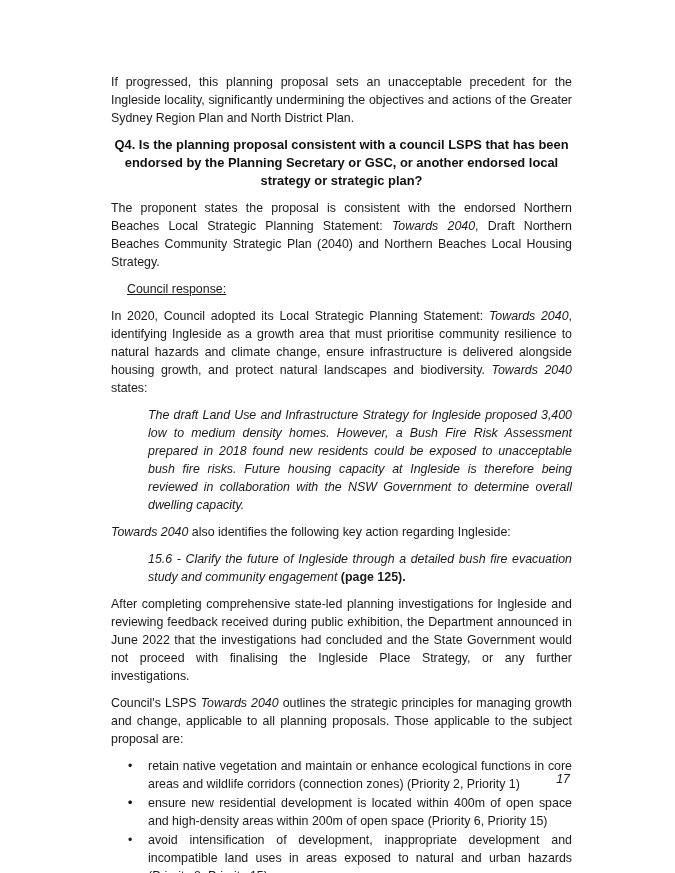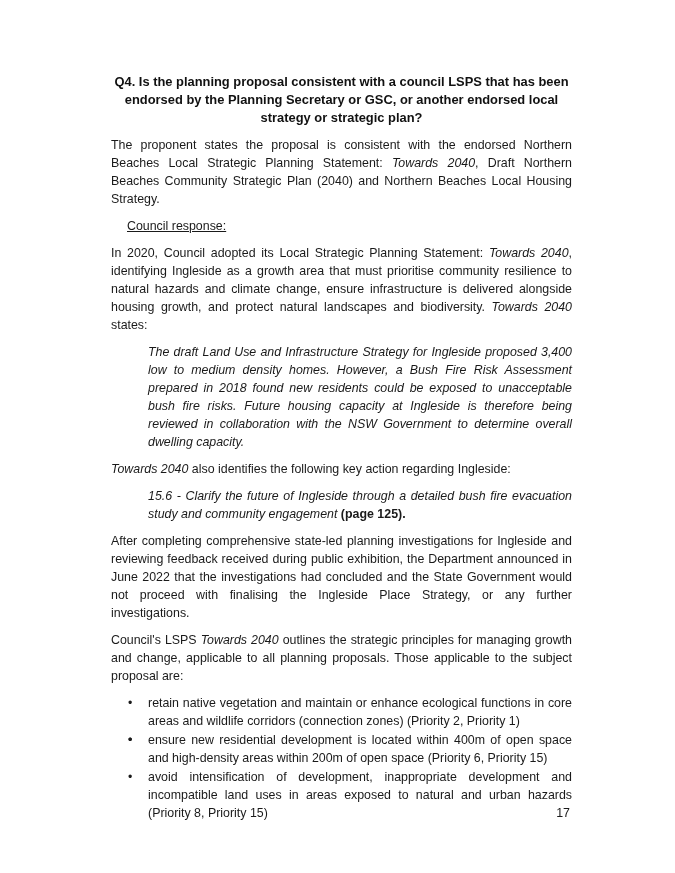--- a/index.html
+++ b/index.html
@@ -13,28 +13,29 @@
   .mb { margin-bottom: 9px; }
   .heading { font-weight: bold; font-size: 12.9px; line-height: 18px; margin-bottom: 9px; text-align: center; color: #111; }
   .underline { text-decoration: underline; margin-left: 16px; }
   .quote { margin-left: 37px; font-style: italic; margin-bottom: 9px; }
   em { font-style: italic; }
   .norm { font-style: normal; font-weight: bold; }
   ul { margin: 0; padding: 0; list-style: none; }
   li { position: relative; padding-left: 37px; text-align: justify; margin-bottom: 1px; }
   li .bullet { position: absolute; left: 17px; top: 0; }
   .pagenum {
-    position: absolute; right: 105px; top: 806px;
-    font-family: "Liberation Sans", sans-serif; font-size: 12.4px; color: #1a1a1a;
+    position: absolute; right: 105px; top: 772px;
+    font-family: "Liberation Sans", sans-serif; font-size: 12.4px; color: #1a1a1a; font-style: italic;
   }
 </style>
 </head>
 <body>
 
 <div class="page">
+  <p class="mb">If progressed, this planning proposal sets an unacceptable precedent for the Ingleside locality, significantly undermining the objectives and actions of the Greater Sydney Region Plan and North District Plan.</p>
 
   <p class="heading">Q4. Is the planning proposal consistent with a council LSPS that has been endorsed by the Planning Secretary or GSC, or another endorsed local strategy or strategic plan?</p>
 
   <p class="mb"><span>The proponent states the proposal is consistent with the endorsed Northern Beaches Local Strategic Planning Statement: </span><em>Towards 2040</em><span>, Draft Northern Beaches Community Strategic Plan (2040) and Northern Beaches Local Housing Strategy.</span></p>
 
   <p class="mb underline">Council response:</p>
 
   <p class="mb"><span>In 2020, Council adopted its Local Strategic Planning Statement: </span><em>Towards 2040</em><span>, identifying Ingleside as a growth area that must prioritise community resilience to natural hazards and climate change, ensure infrastructure is delivered alongside housing growth, and protect natural landscapes and biodiversity.  </span><em>Towards 2040</em><span> states:</span></p>
 
   <p class="quote">The draft Land Use and Infrastructure Strategy for Ingleside proposed 3,400 low to medium density homes. However, a Bush Fire Risk Assessment prepared in 2018 found new residents could be exposed to unacceptable bush fire risks. Future housing capacity at Ingleside is therefore being reviewed in collaboration with the NSW Government to determine overall dwelling capacity.</p>

